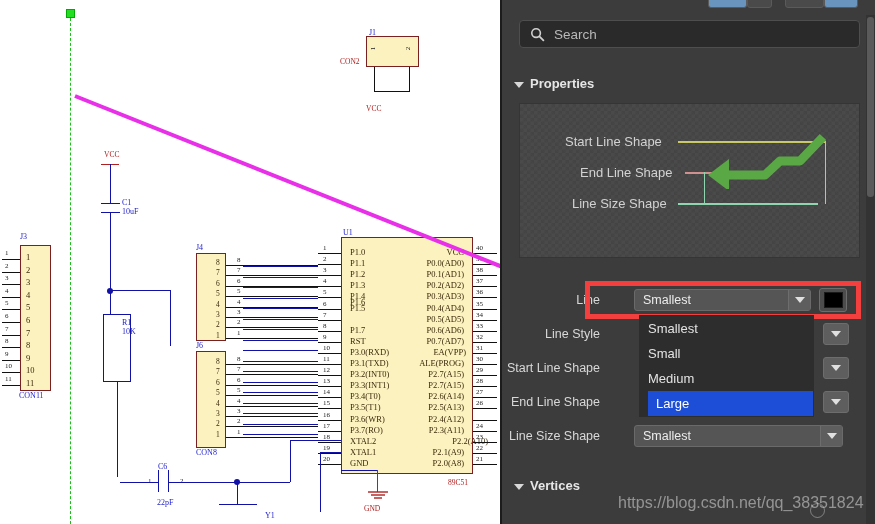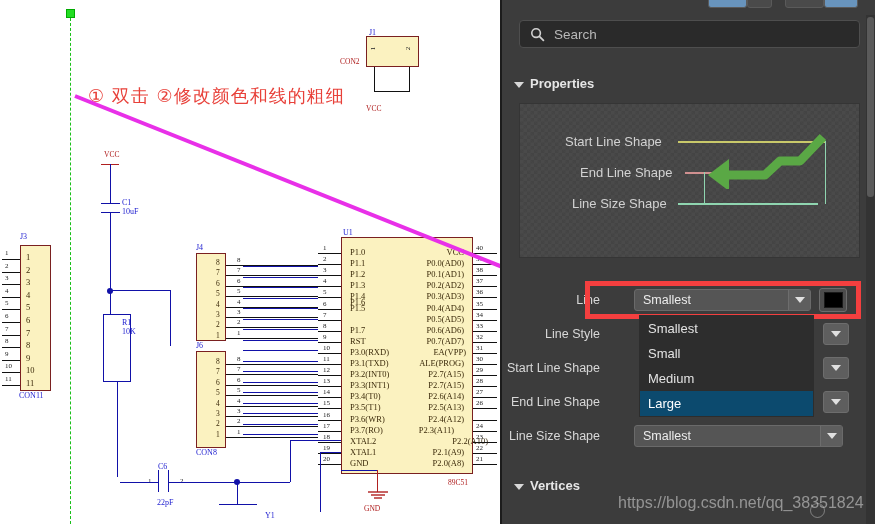--- a/index.html
+++ b/index.html
@@ -189,21 +189,21 @@
     position: absolute; left: 639px; top: 315px;
     width: 175px;
     background: #2d2d2d;
     border: 1px solid #2d2d2d;
     z-index: 30;
   }
   #dropdown-list .opt {
     height: 25px; display: flex; align-items: center;
     padding-left: 8px; font-size: 13px; color: #e3e3e3;
   }
-  #dropdown-list .opt.sel { background: #0c4a6e; color: #ffffff; }
+  #dropdown-list .opt.sel { background: #1d4ed8; color: #ffffff; margin-left: 8px; }
 
   #color-swatch {
     position: absolute; left: 819px; top: 288px;
     width: 28px; height: 24px;
     background: #4c4c4c; border: 1px solid #6d6d6d; border-radius: 3px;
     display: flex; align-items: center; justify-content: center;
     z-index: 31;
   }
   #color-swatch .chip {
     width: 19px; height: 16px; background: #000000; border: 1px solid #1a1a1a;
@@ -257,21 +257,20 @@
   <div id="canvas">
 
     <div id="green-marker"></div>
     <div id="green-dash"></div>
 
     <svg style="position:absolute;left:0;top:0;width:500px;height:524px;pointer-events:none;z-index:20">
       <line x1="75" y1="96" x2="585" y2="300" stroke="#e830e8" stroke-width="4"></line>
       <polygon points="585,300 560,283 562,305" fill="#e830e8"></polygon>
     </svg>
 
-    <div class="annot-text" style="left:88px; top:84px;">① 双击 ②修改颜色和线的粗细</div>
 
     <div class="reflabel" style="left:369px; top:28px;">J1</div>
     <div class="ic-box sch" style="left:366px; top:36px; width:53px; height:31px;"></div>
     <div class="pinnum" style="left:372px; top:45px; transform:rotate(-90deg);">1</div>
     <div class="pinnum" style="left:407px; top:45px; transform:rotate(-90deg);">2</div>
     <div class="netlabel" style="left:340px; top:57px;">CON2</div>
     <div class="wire wirev" style="left:374px; top:67px; height:24px; background:#111;"></div>
     <div class="wire wirev" style="left:409px; top:67px; height:24px; background:#111;"></div>
     <div class="wire wireh" style="left:374px; top:91px; width:36px; background:#111;"></div>
     <div class="netlabel" style="left:366px; top:104px;">VCC</div>
@@ -518,21 +517,21 @@
         <div class="wire wireh" style="left: 473px; top: 386.2px; width: 24px; background: rgb(17, 17, 17);"></div>
         <div class="pinlabel" style="left: 343px; top: 391.3px; width: 121px; text-align: right; position: absolute;">P2.6(A14)</div>
         <div class="pinnum" style="left: 476px; top: 389.3px;">27</div>
         <div class="wire wireh" style="left: 473px; top: 397.3px; width: 24px; background: rgb(17, 17, 17);"></div>
         <div class="pinlabel" style="left: 343px; top: 402.4px; width: 121px; text-align: right; position: absolute;">P2.5(A13)</div>
         <div class="pinnum" style="left: 476px; top: 400.4px;">26</div>
         <div class="wire wireh" style="left: 473px; top: 408.4px; width: 24px; background: rgb(17, 17, 17);"></div>
         <div class="pinlabel" style="left: 343px; top: 413.5px; width: 121px; text-align: right; position: absolute;">P2.4(A12)</div>
         <div class="pinnum" style="left: 476px; top: 411.5px; margin-left: 36px;">25</div>
         <div class="wire wireh" style="left: 473px; top: 419.5px; width: 24px; background: rgb(17, 17, 17);"></div>
-        <div class="pinlabel" style="left: 343px; top: 424.6px; width: 111px; text-align: right; position: absolute;">P2.3(A11)</div>
+        <div class="pinlabel" style="left: 343px; top: 424.6px; width: 121px; text-align: right; position: absolute;">P2.3(A11)</div>
         <div class="pinnum" style="left: 476px; top: 422.6px;">24</div>
         <div class="wire wireh" style="left: 473px; top: 430.6px; width: 24px; background: rgb(17, 17, 17);"></div>
         <div class="pinlabel" style="left: 343px; top: 435.7px; width: 122px; text-align: right; position: absolute; margin-left: 23px;">P2.2(A10)</div>
         <div class="pinnum" style="left: 476px; top: 433.7px;">23</div>
         <div class="wire wireh" style="left: 473px; top: 441.7px; width: 24px; background: rgb(17, 17, 17);"></div>
         <div class="pinlabel" style="left: 343px; top: 446.8px; width: 121px; text-align: right; position: absolute;">P2.1(A9)</div>
         <div class="pinnum" style="left: 476px; top: 444.8px;">22</div>
         <div class="wire wireh" style="left: 473px; top: 452.8px; width: 24px; background: rgb(17, 17, 17);"></div>
         <div class="pinlabel" style="left: 343px; top: 457.9px; width: 121px; text-align: right; position: absolute;">P2.0(A8)</div>
         <div class="pinnum" style="left: 476px; top: 455.9px;">21</div>

